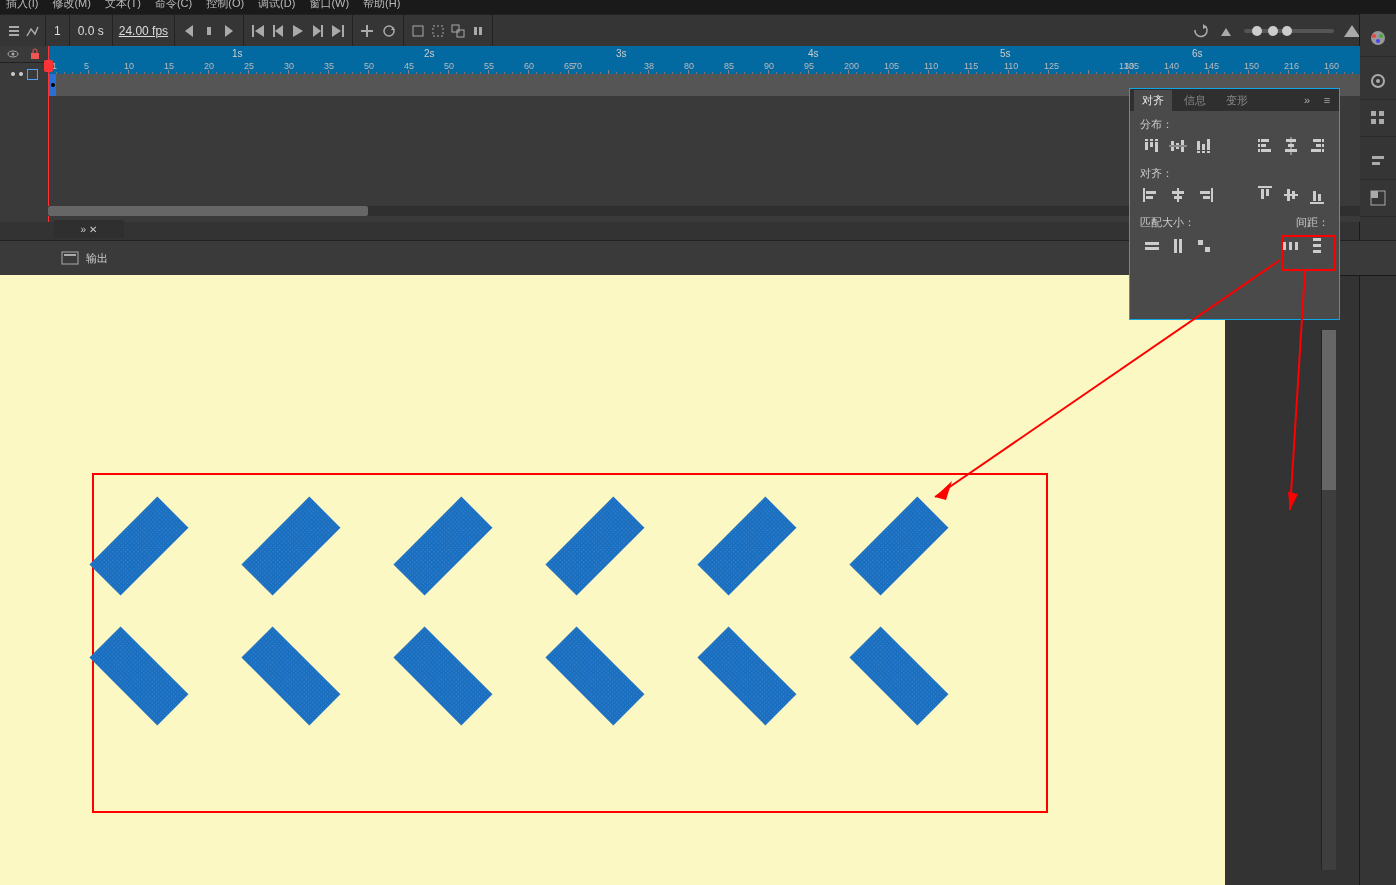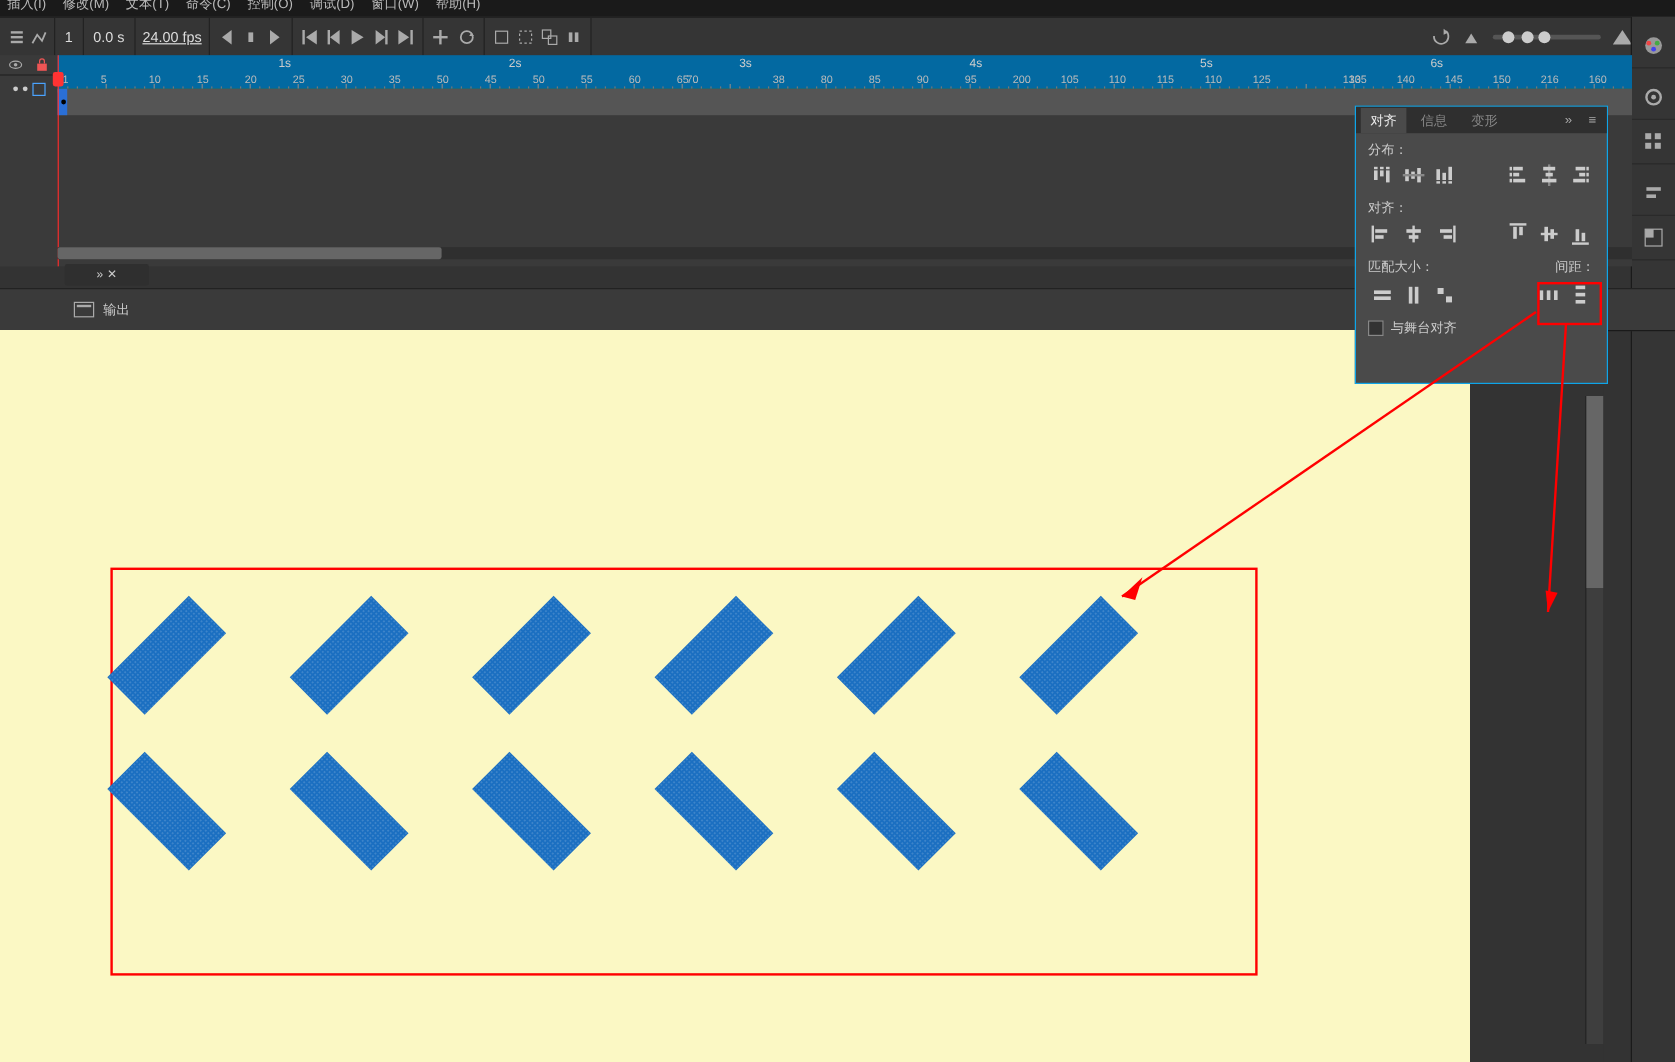--- a/index.html
+++ b/index.html
@@ -712,24 +712,20 @@
         <span class="aicon">
             <svg width="14" height="18">
               <rect x="3" y="1" width="8" height="3" fill="#ccc"></rect>
               <rect x="3" y="7" width="8" height="3" fill="#ccc"></rect>
               <rect x="3" y="13" width="8" height="3" fill="#ccc"></rect>
             </svg>
           </span>
       </div>
     </div>
   </div>
-  <div class="ap-check">
-    <span class="cb"></span>
-    <span>与舞台对齐</span>
-  </div>
   <div class="red-hi" style="left:151px;top:146px;width:50px;height:32px"></div>
 </div>
 
 <svg class="arrow-svg" style="left:0;top:0;width:1396px;height:885px">
   <line x1="1280" y1="260" x2="935" y2="497"></line>
   <polygon points="935,497 952,481 946,500"></polygon>
   <line x1="1305" y1="270" x2="1290" y2="510"></line>
   <polygon points="1290,510 1288,492 1298,494"></polygon>
 </svg>
 

